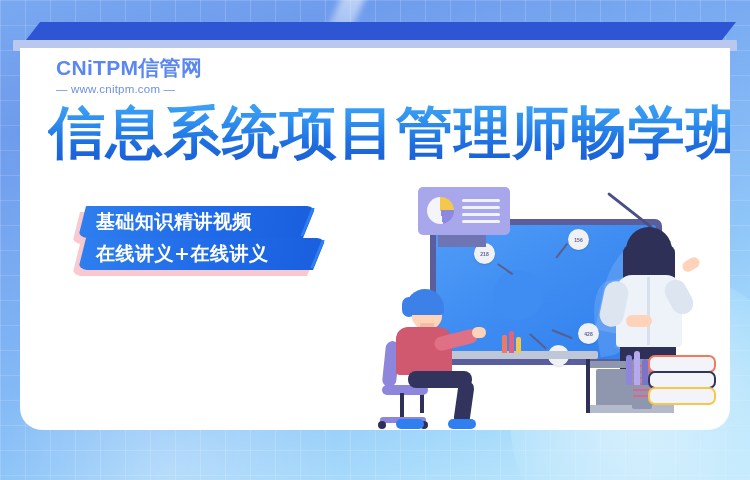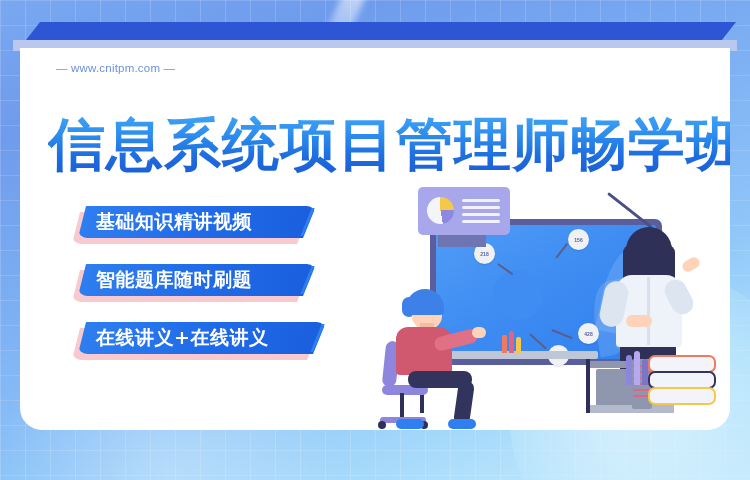--- a/index.html
+++ b/index.html
@@ -78,26 +78,26 @@
     display:inline-block;
   }
   .title .outline{
     position:absolute;left:0;top:0;
     color:#ffffff;
     -webkit-text-stroke:7px #ffffff;
     text-shadow:0 0 10px rgba(120,190,255,.85),0 3px 9px rgba(110,180,255,.6);
     z-index:-1;
     display:inline-block;
   }
-  .title-wrap{position:relative;display:inline-block;margin-top:12px;}
+  .title-wrap{position:relative;display:inline-block;}
 
   
   .tags{position:absolute;left:58px;top:158px;}
   .tag{
-    position:relative;height:32px;margin-bottom:26px;
+    position:relative;height:32px;margin-bottom:0;
   }
   .tag .shadow{
     position:absolute;left:-6px;top:6px;height:32px;
     background:#f8c9cf;
     border-radius:9px;
     clip-path:polygon(8px 0,100% 0,calc(100% - 13px) 100%,0 100%);
   }
   .tag .body{
     position:absolute;left:0;top:0;height:32px;
     background:linear-gradient(100deg,#2f7ff0 0%,#1f6ae8 55%,#1a5fdd 100%);
@@ -243,47 +243,41 @@
   <div class="diag-streak"></div>
   <div class="glow-br"></div>
   <div class="glow-bl"></div>
 
   <div class="cap-dark"></div>
   <div class="cap-light"></div>
 
   <div class="card">
 
     <div class="logo">
+      <div class="logo-main">CNiTPM信管网</div>
       <div class="logo-sub">— www.cnitpm.com —</div>
     </div>
 
     <div class="title">
       <span class="title-wrap">
         <span class="outline">信息系统项目管理师畅学班</span>
         <span class="fill">信息系统项目管理师畅学班</span>
       </span>
     </div>
 
     <div class="tags">
 
       <div class="tag" style="width:238px">
         <div class="shadow" style="width:238px"></div>
         <div class="body" style="width:238px">
           <span>基础知识精讲视频</span>
         </div>
         <div class="slash" style="left:228px"></div>
       </div>
 
-      <div class="tag" style="width:238px">
-        <div class="shadow" style="width:238px"></div>
-        <div class="body" style="width:238px">
-          <span>智能题库随时刷题</span>
-        </div>
-        <div class="slash" style="left:228px"></div>
-      </div>
 
       <div class="tag" style="width:248px">
         <div class="shadow" style="width:248px"></div>
         <div class="body" style="width:248px">
           <span>在线讲义+在线讲义</span>
         </div>
         <div class="slash" style="left:238px"></div>
       </div>
 
 

